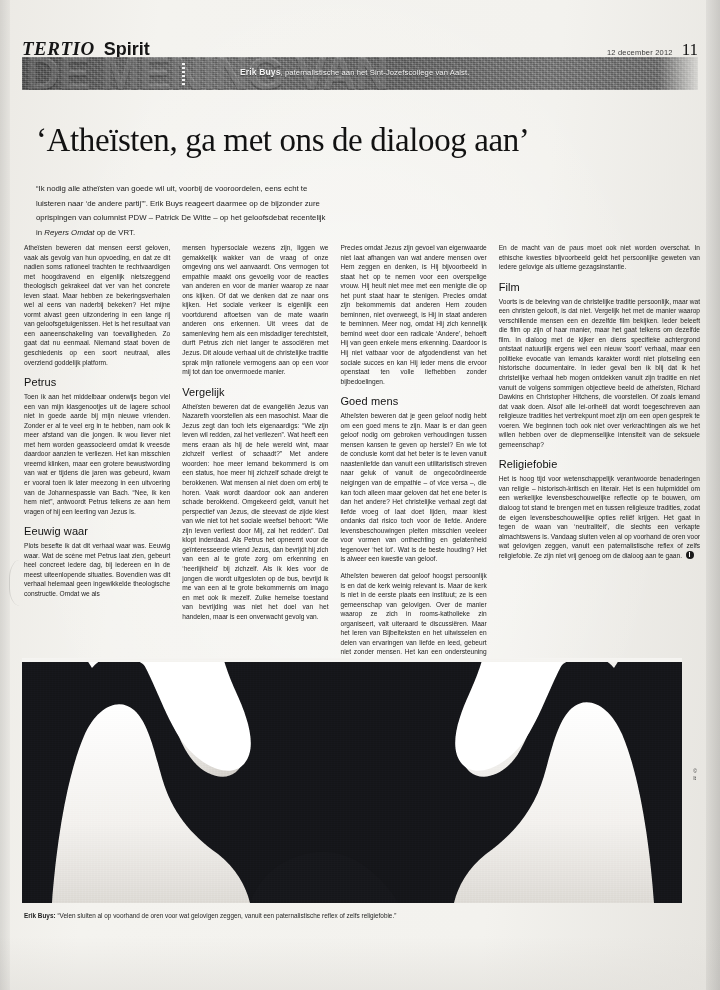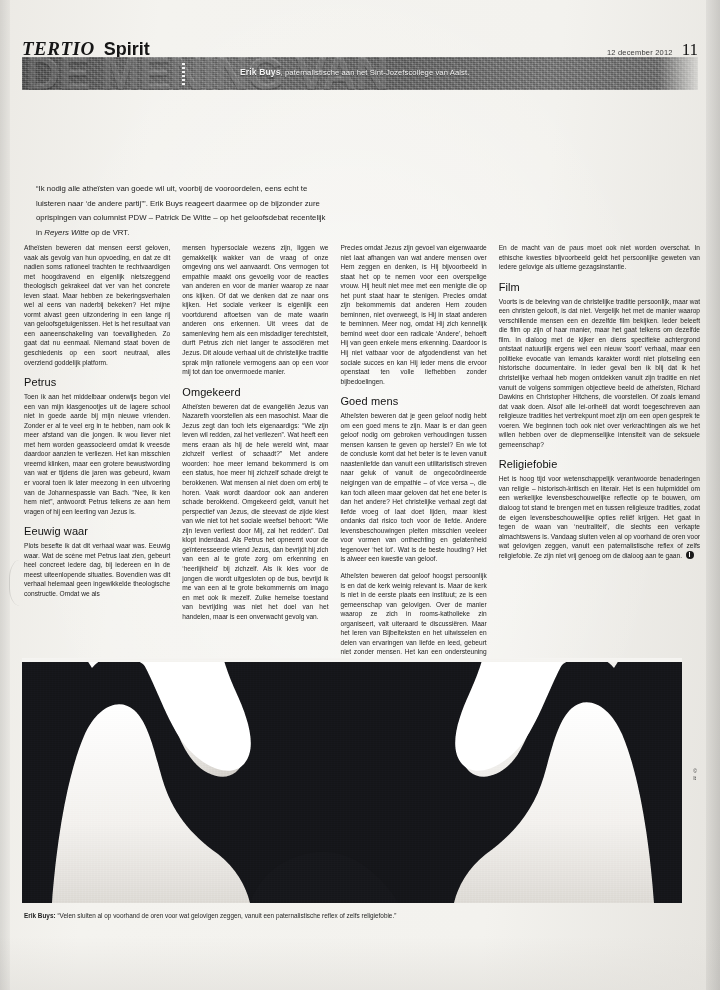--- a/index.html
+++ b/index.html
@@ -215,36 +215,37 @@
 
     <div class="banner">
       <div class="banner-noise"></div>
       <div class="banner-ghost">DE MENING VAN</div>
       <div class="banner-fade"></div>
       <div class="banner-label">DE MENING VAN ...</div>
       <div class="banner-dots"></div>
       <div class="banner-byline"><b>Erik Buys</b><span>, paternalistische aan het Sint-Jozefscollege van Aalst.</span></div>
     </div>
 
-
-    <div class="lead"><span>“Ik nodig alle atheïsten van goede wil uit, voorbij de vooroordelen, eens echt te luisteren naar ‘de andere partij’”. Erik Buys reageert daarmee op de bijzonder zure oprispingen van columnist PDW – Patrick De Witte – op het geloofsdebat recentelijk in </span><i>Reyers Witte</i><span> op de VRT.</span></div>
+    <div class="headline">‘Atheïsten, ga met ons de dialoog aan’</div>
+
+    <div class="lead"><span>“Ik nodig alle atheïsten van goede wil uit, voorbij de vooroordelen, eens echt te luisteren naar ‘de andere partij’”. Erik Buys reageert daarmee op de bijzonder zure oprispingen van columnist PDW – Patrick De Witte – op het geloofsdebat recentelijk in </span><i>Reyers Omdat</i><span> op de VRT.</span></div>
 
     <div class="corner-mark"></div>
 
     <div class="cols" id="cols">
         <div class="col">
           <p class="first">Atheïsten beweren dat mensen eerst geloven, vaak als gevolg van hun opvoeding, en dat ze dit nadien soms rationeel trachten te rechtvaardigen met hoogdravend en eigenlijk nietszeggend theologisch gekrakeel dat ver van het concrete leven staat. Maar hebben ze bekeringsverhalen wel al eens van naderbij bekeken? Het mijne vormt alvast geen uitzondering in een lange rij van geloofsgetuigenissen. Het is het resultaat van een aaneenschakeling van toevalligheden. Zo gaat dat nu eenmaal. Niemand staat boven de geschiedenis op een soort neutraal, alles overziend goddelijk platform.</p>
           <h3>Petrus</h3>
           <p>Toen ik aan het middelbaar onderwijs begon viel een van mijn klasgenootjes uit de lagere school niet in goede aarde bij mijn nieuwe vrienden. Zonder er al te veel erg in te hebben, nam ook ik meer afstand van die jongen. Ik wou liever niet met hem worden geassocieerd omdat ik vreesde daardoor aanzien te verliezen. Het kan misschien vreemd klinken, maar een grotere bewustwording van wat er tijdens die jaren was gebeurd, kwam er vooral toen ik later meezong in een uitvoering van de Johannespassie van Bach. “Nee, ik ken hem niet”, antwoordt Petrus telkens ze aan hem vragen of hij een leerling van Jezus is.</p>
           <h3>Eeuwig waar</h3>
           <p>Plots besefte ik dat dit verhaal waar was. Eeuwig waar. Wat de scène met Petrus laat zien, gebeurt heel concreet iedere dag, bij iedereen en in de meest uiteenlopende situaties. Bovendien was dit verhaal helemaal geen ingewikkelde theologische constructie. Omdat we als</p>
         </div>
         <div class="col">
           <p class="first">mensen hypersociale wezens zijn, liggen we gemakkelijk wakker van de vraag of onze omgeving ons wel aanvaardt. Ons vermogen tot empathie maakt ons gevoelig voor de reacties van anderen en voor de manier waarop ze naar ons kijken. Of dat we denken dat ze naar ons kijken. Het sociale verkeer is eigenlijk een voortdurend aftoetsen van de mate waarin anderen ons erkennen. Uit vrees dat de samenleving hem als een misdadiger terechtstelt, durft Petrus zich niet langer te associëren met Jezus. Dit aloude verhaal uit de christelijke traditie sprak mijn rationele vermogens aan op een voor mij tot dan toe onvermoede manier.</p>
-          <h3>Omgekeerd</h3>
+          <h3>Vergelijk</h3>
           <p>Atheïsten beweren dat de evangeliën Jezus van Nazareth voorstellen als een masochist. Maar die Jezus zegt dan toch iets eigenaardigs: “Wie zijn leven wil redden, zal het verliezen”. Wat heeft een mens eraan als hij de hele wereld wint, maar zichzelf verliest of schaadt?” Met andere woorden: hoe meer iemand bekommerd is om een status, hoe meer hij zichzelf schade dreigt te berokkenen. Wat mensen al niet doen om erbij te horen. Vaak wordt daardoor ook aan anderen schade berokkend. Omgekeerd geldt, vanuit het perspectief van Jezus, die steevast de zijde kiest van wie niet tot het sociale weefsel behoort: “Wie zijn leven verliest door Mij, zal het redden”. Dat klopt inderdaad. Als Petrus het opneemt voor de geïnteresseerde vriend Jezus, dan bevrijdt hij zich van een al te grote zorg om erkenning en ‘heerlijkheid’ bij zichzelf. Als ik kies voor de jongen die wordt uitgesloten op de bus, bevrijd ik me van een al te grote bekommernis om imago en met ook ik mezelf. Zulke hemelse toestand van bevrijding was niet het doel van het handelen, maar is een onverwacht gevolg van.</p>
         </div>
         <div class="col">
           <p class="first">Precies omdat Jezus zijn gevoel van eigenwaarde niet laat afhangen van wat andere mensen over Hem zeggen en denken, is Hij bijvoorbeeld in staat het op te nemen voor een overspelige vrouw. Hij heult niet mee met een menigte die op het punt staat haar te stenigen. Precies omdat zijn bekommernis dat anderen Hem zouden beminnen, niet overweegt, is Hij in staat anderen te beminnen. Meer nog, omdat Hij zich kennelijk bemind weet door een radicale ‘Andere’, behoeft Hij van geen enkele mens erkenning. Daardoor is Hij niet vatbaar voor de afgodendienst van het sociale succes en kan Hij ieder mens die ervoor openstaat ten volle liefhebben zonder bijbedoelingen.</p>
           <h3>Goed mens</h3>
           <p>Atheïsten beweren dat je geen geloof nodig hebt om een goed mens te zijn. Maar is er dan geen geloof nodig om gebroken verhoudingen tussen mensen kansen te geven op herstel? En wie tot de conclusie komt dat het beter is te leven vanuit naastenliefde dan vanuit een utilitaristisch streven naar geluk of vanuit de ongecoördineerde neigingen van de empathie – of vice versa –, die kan toch alleen maar geloven dat het ene beter is dan het andere? Het christelijke verhaal zegt dat liefde vroeg of laat doet lijden, maar kiest ondanks dat risico toch voor de liefde. Andere levensbeschouwingen pleiten misschien veeleer voor vormen van onthechting en gelatenheid tegenover ‘het lot’. Wat is de beste houding? Het is alweer een kwestie van geloof.</p>
           <p>Atheïsten beweren dat geloof hoogst persoonlijk is en dat de kerk weinig relevant is. Maar de kerk is niet in de eerste plaats een instituut; ze is een gemeenschap van gelovigen. Over de manier waarop ze zich in rooms-katholieke zin organiseert, valt uiteraard te discussiëren. Maar het leren van Bijbelteksten en het uitwisselen en delen van ervaringen van liefde en leed, gebeurt niet zonder mensen. Het kan een ondersteuning en verrijking betekenen.</p>
         </div>
         <div class="col col-wide">
           <p class="first">En de macht van de paus moet ook niet worden overschat. In ethische kwesties bijvoorbeeld geldt het persoonlijke geweten van iedere gelovige als ultieme gezagsinstantie.</p>

